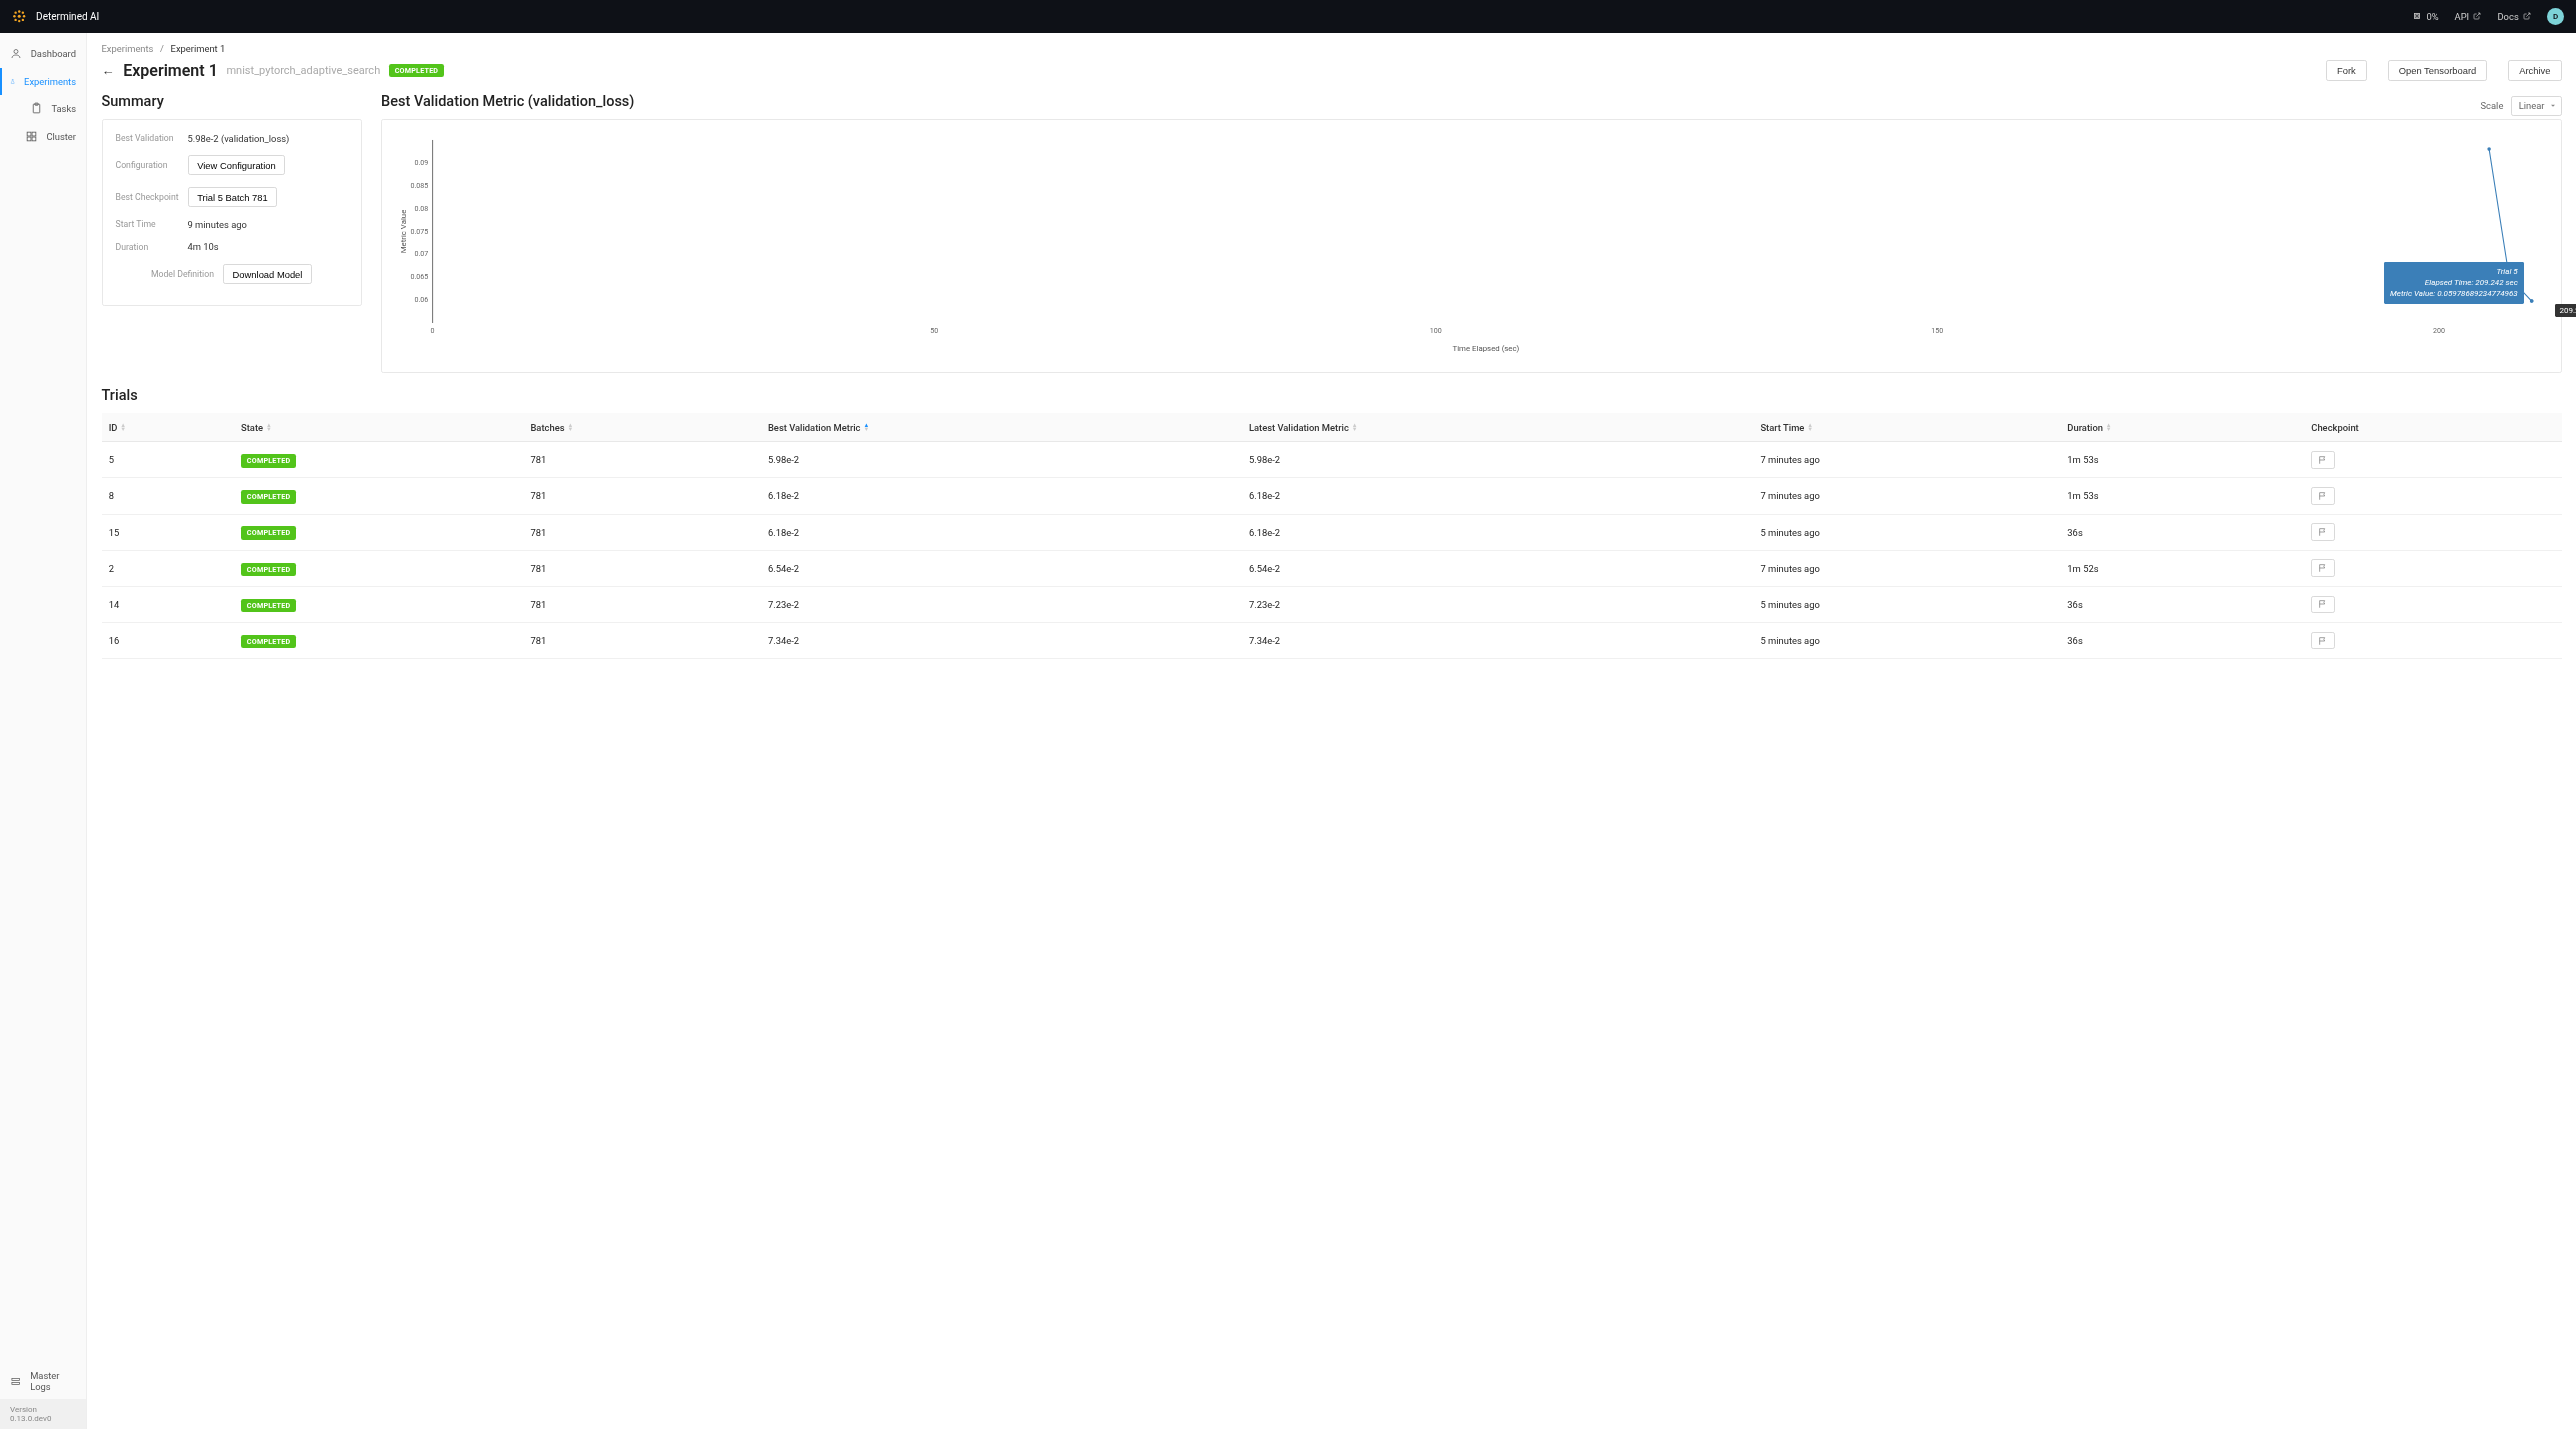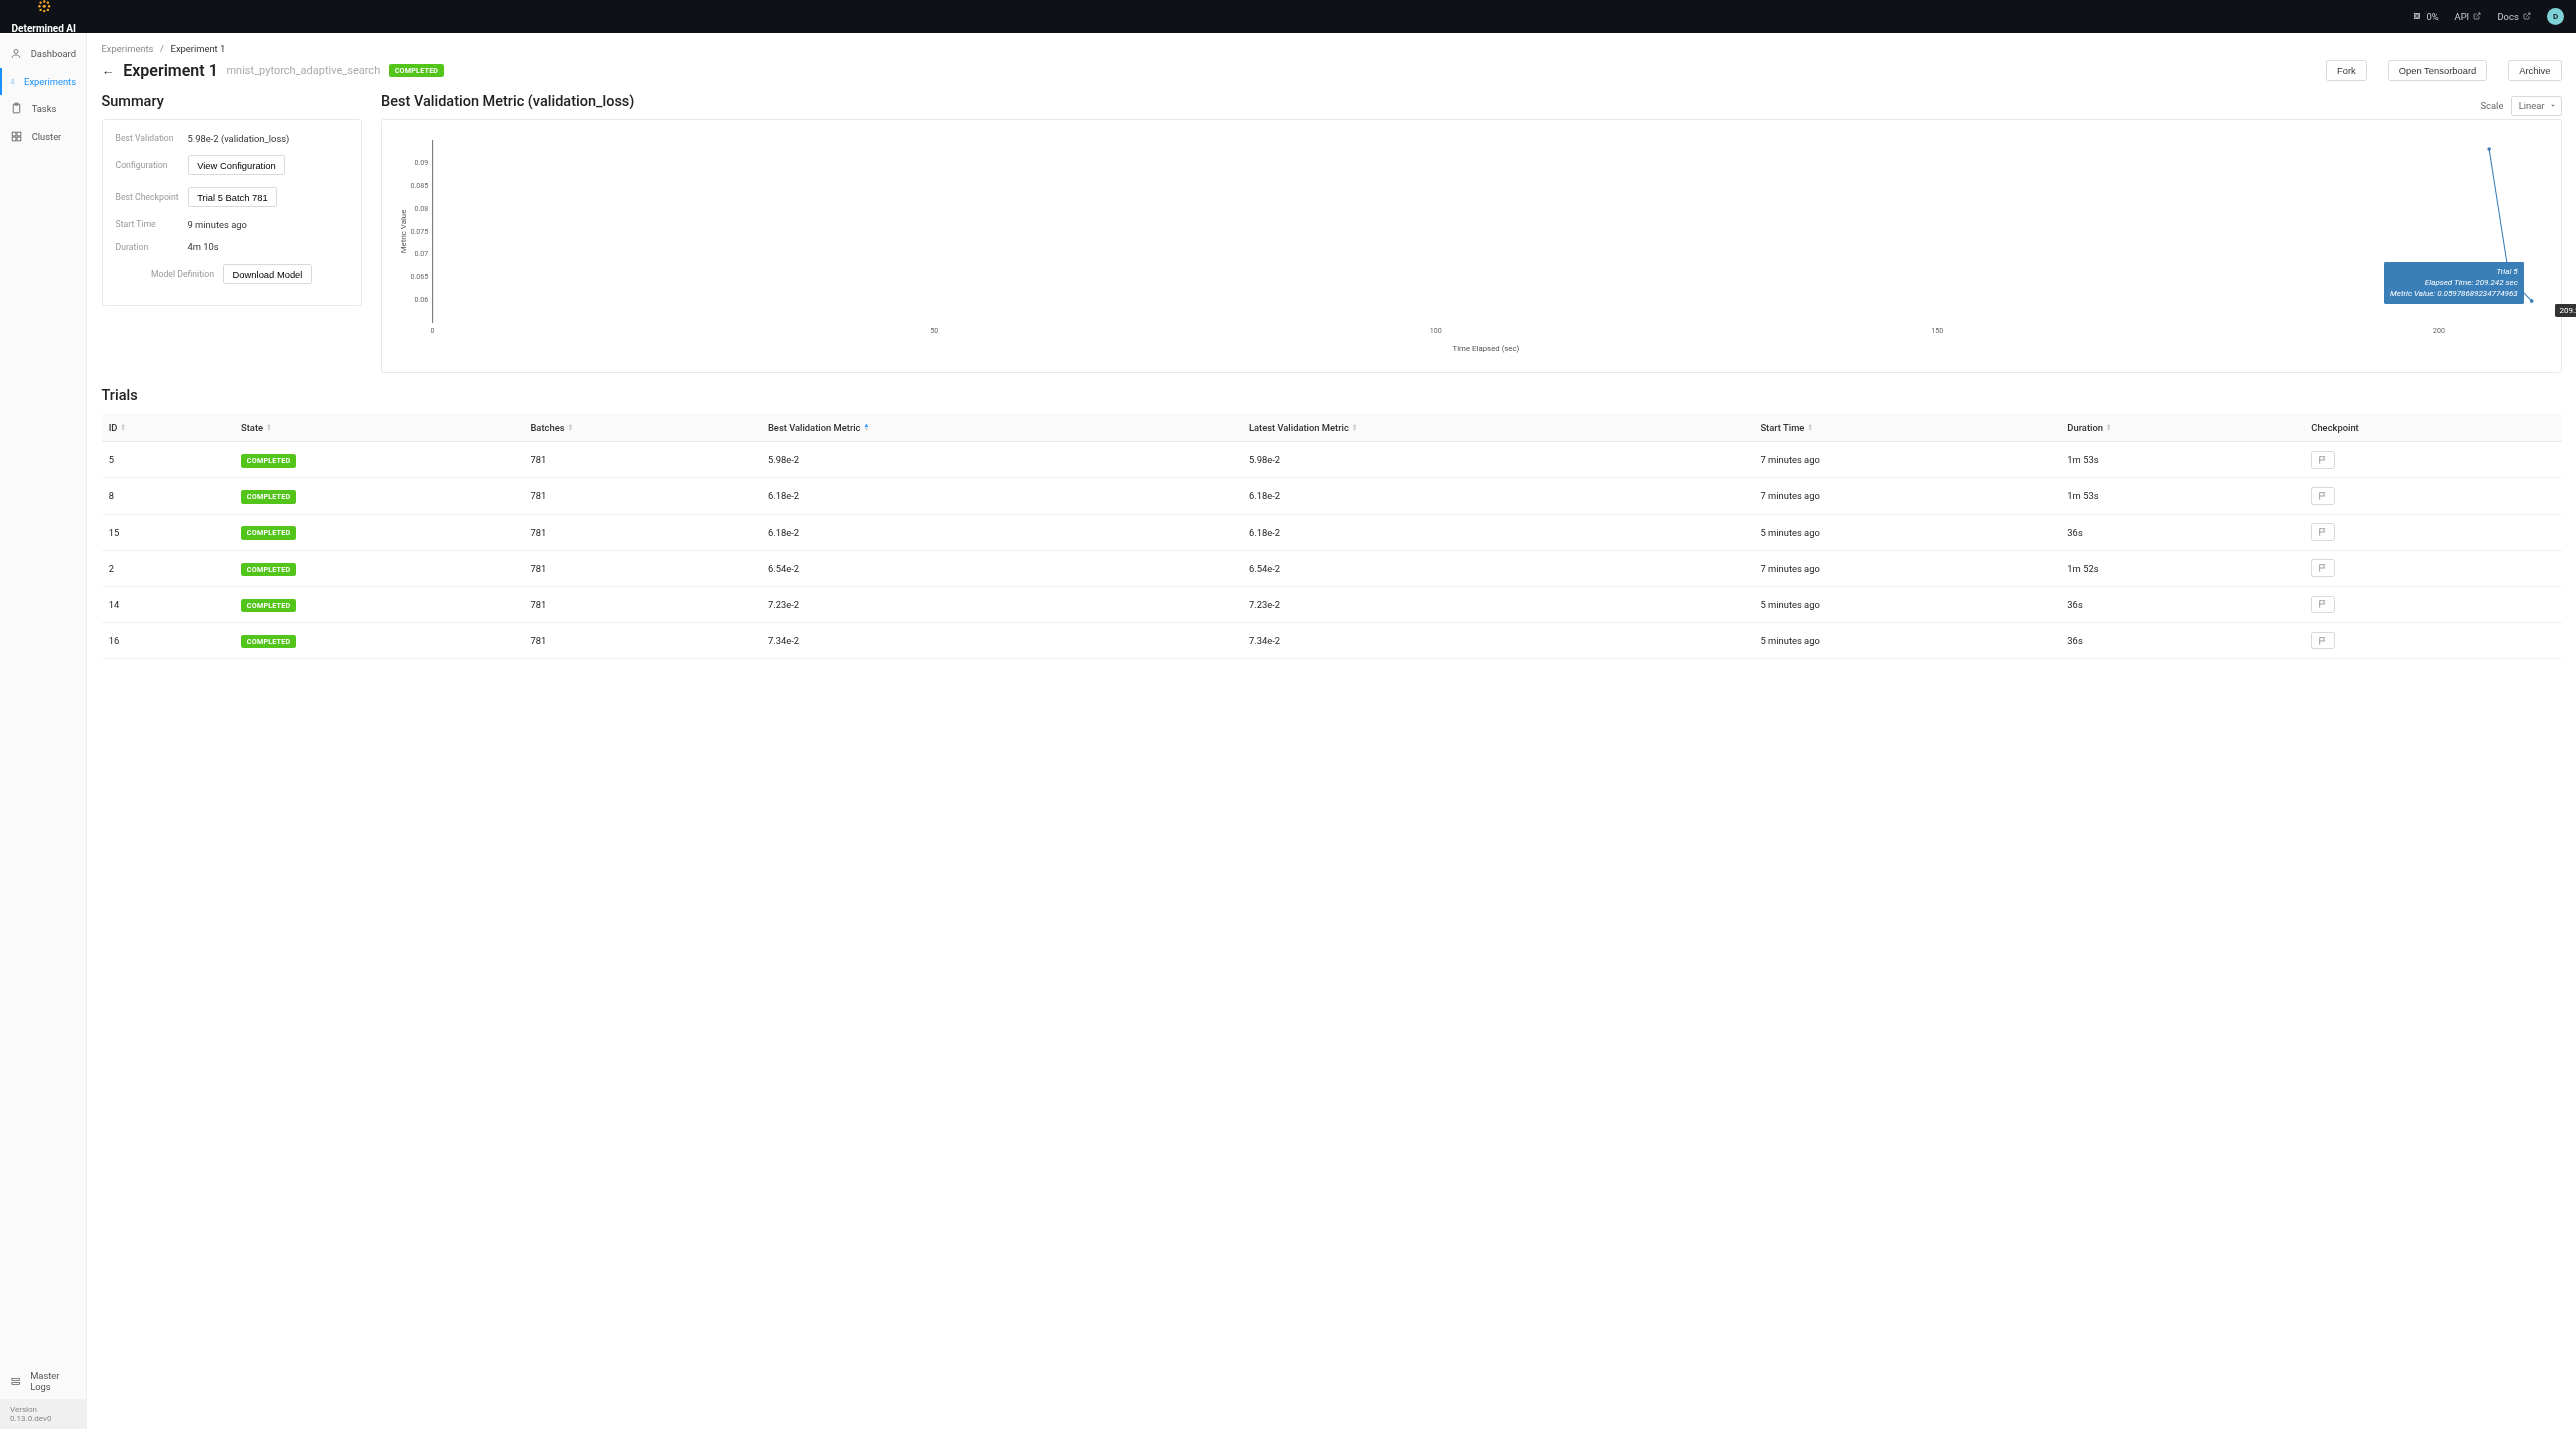--- a/index.html
+++ b/index.html
@@ -1,27 +1,27 @@
 <!DOCTYPE html>
 <html style="font-size:11.6px"><head>
 <meta charset="utf-8">
 <style>
 * { box-sizing: border-box; margin: 0; padding: 0; }
 body { font-family: -apple-system, BlinkMacSystemFont, "Segoe UI", Roboto, sans-serif; font-size: 10px; color: #222; background: #fff; }
 .topbar { background: #0e1117; color: #fff; height: 33px; display: flex; align-items: center; padding: 0 11.6px; }
-.logo { display: flex; align-items: center; gap: 10px; font-weight: 700; font-size: 10px; flex-direction: column; }
+.logo { display: flex; align-items: center; gap: 10px; font-weight: 400; font-size: 10px; }
 .logo-icon { width: 14.5px; height: 14.5px; }
 .topbar-right { margin-left: auto; display: flex; align-items: center; gap: 16px; font-size: 9.4px; color: #d0d0d0; }
 .topbar-right .item { display: flex; align-items: center; gap: 4.3px; cursor: pointer; }
 .avatar { width: 17.4px; height: 17.4px; border-radius: 50%; background: #7dd3d8; color: #0e1117; display: flex; align-items: center; justify-content: center; font-size: 8px; font-weight: 600; }
 .ext-icon { width: 8px; height: 8px; }
 
 .layout { display: flex; height: calc(100vh - 33px); }
 .sidebar { width: 87px; background: #fafafa; border-right: 0.7px solid #eee; display: flex; flex-direction: column; padding-top: 7.2px; }
-.sidebar-item { display: flex; align-items: center; gap: 8.7px; padding: 7.2px 10px; font-size: 9.4px; color: #555; cursor: pointer; }
+.sidebar-item { display: flex; align-items: center; gap: 8.7px; padding: 7.2px 10px; font-size: 9.4px; color: #555; cursor: pointer; justify-content: flex-end; }
 .sidebar-item.active { color: #1890ff; border-left: 2.2px solid #1890ff; padding-left: 8px; }
 .sidebar-item svg { width: 13px; height: 13px; }
 .sidebar-bottom { margin-top: auto; }
 .sidebar-version { font-size: 8px; color: #888; padding: 5.8px 10px; background: #f0f0f0; }
 
 .main { flex: 1; padding: 10px 14.5px; overflow: auto; }
 .breadcrumb { font-size: 9.4px; color: #888; margin-bottom: 5.8px; }
 .breadcrumb .current { color: #333; }
 .page-header { display: flex; align-items: center; gap: 8.7px; margin-bottom: 11.6px; }
 .back-arrow { font-size: 13px; cursor: pointer; color: #333; }

